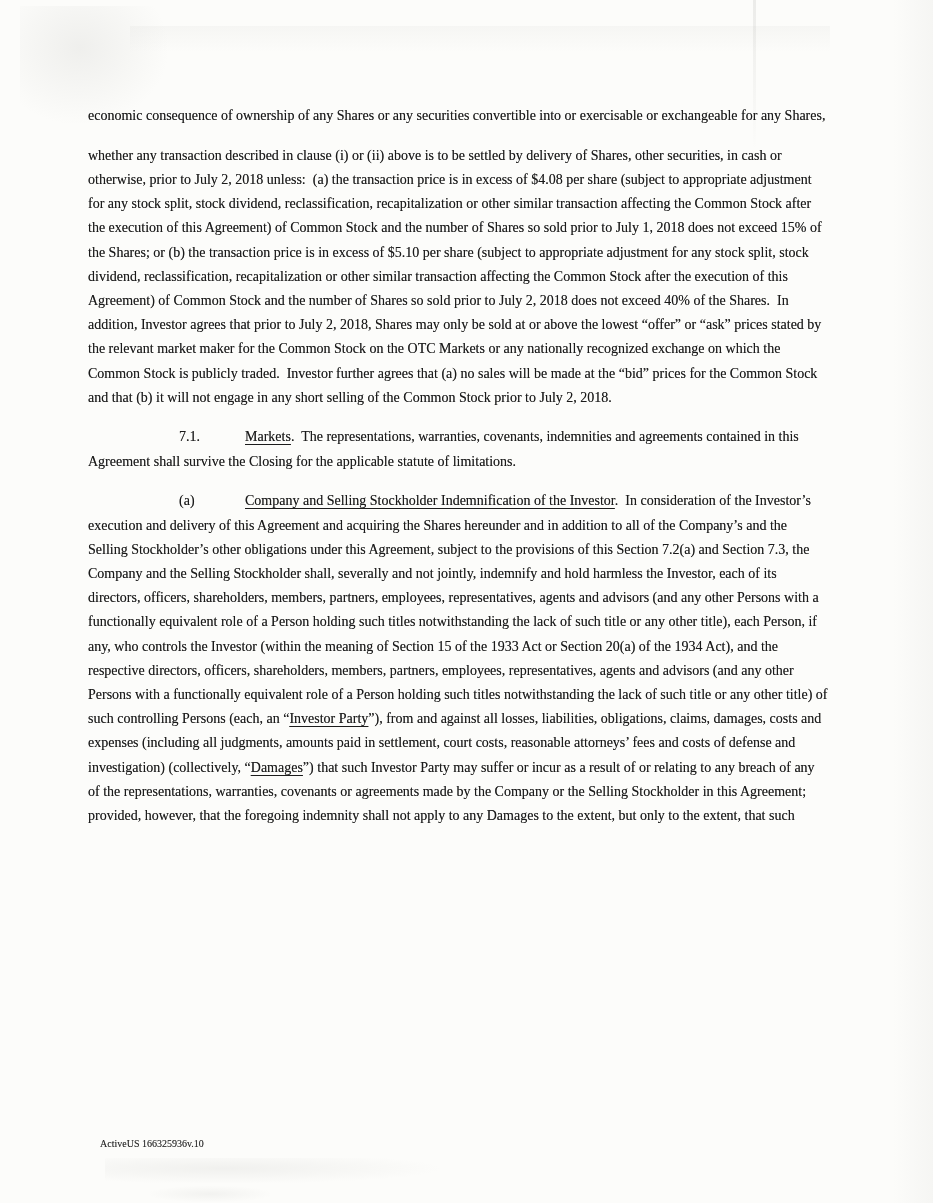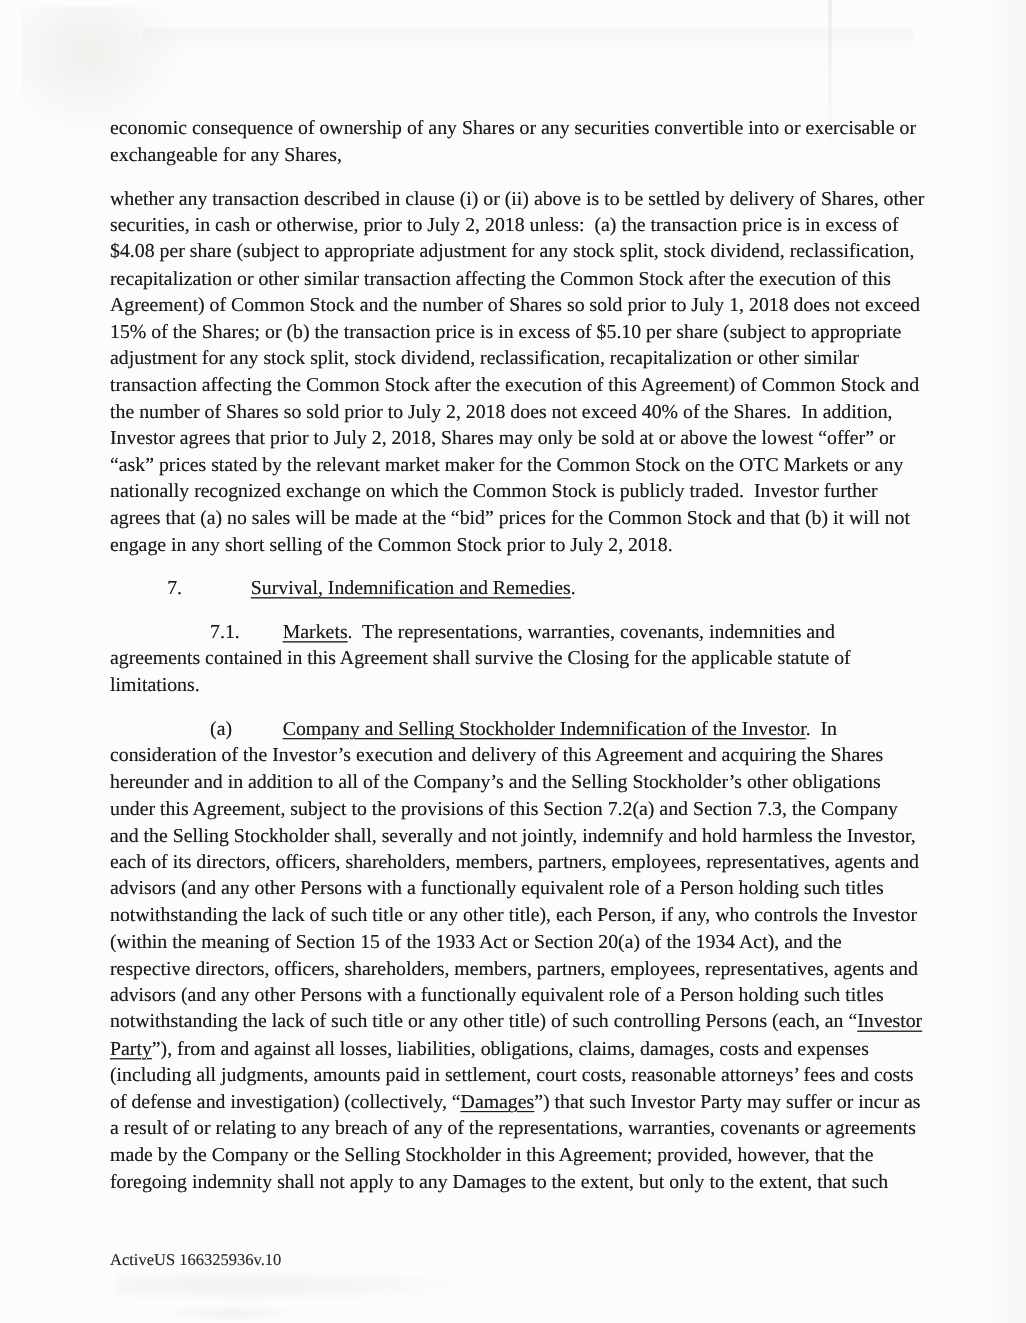--- a/index.html
+++ b/index.html
@@ -38,23 +38,23 @@
     left: 105px; top: 1158px; width: 340px; height: 26px;
     background: radial-gradient(ellipse at 35% 40%, rgba(170,170,166,0.14), rgba(170,170,166,0) 70%);
   }
   .art-bottomleft {
     left: 150px; top: 1186px; width: 120px; height: 16px;
     background: radial-gradient(ellipse at 50% 50%, rgba(170,170,166,0.12), rgba(170,170,166,0) 75%);
   }
 
   .content {
     position: absolute;
-    left: 100px; top: 104px;
+    left: 88px; top: 104px;
     width: 741px;
-    font-size: 18px;
+    font-size: 14px;
     line-height: 24.2px;
     text-align: left;
     text-shadow: 0 0 0.5px rgba(25,25,25,0.55);
   }
   .content p.block { margin: 0 0 15.5px 0; }
   .num {
     display: inline-block;
     text-indent: 0;
   }
   
@@ -62,38 +62,37 @@
   
   .num-s { margin-left: 91px; width: 66px; }
   .u {
     text-decoration: underline;
     text-decoration-thickness: 1px;
     text-underline-offset: 2.5px;
   }
   .footer {
     position: absolute;
     left: 100px; top: 1138px;
-    font-size: 15px;
+    font-size: 10px;
     color: #2c2c2c;
     text-shadow: 0 0 0.5px rgba(25,25,25,0.45);
   }
 </style>
 </head>
 <body>
 
 <div class="page">
   <div class="artifact art-topleft"></div>
   <div class="artifact art-topband"></div>
   <div class="artifact art-vstreak"></div>
   <div class="artifact art-rightedge"></div>
   <div class="artifact art-bottomsmudge"></div>
   <div class="artifact art-bottomleft"></div>
 
   <div class="content">
       <p class="block body"><span>economic consequence of ownership of any Shares or any securities convertible into or exercisable or exchangeable for any Shares,</span></p>
       <p class="block body"><span>whether any transaction described in clause (i) or (ii) above is to be settled by delivery of Shares, other securities, in cash or otherwise, prior to July 2, 2018 unless:&nbsp; (a) the transaction price is in excess of $4.08 per share (subject to appropriate adjustment for any stock split, stock dividend, reclassification, recapitalization or other similar transaction affecting the Common Stock after the execution of this Agreement) of Common Stock and the number of Shares so sold prior to July 1, 2018 does not exceed 15% of the Shares; or (b) the transaction price is in excess of $5.10 per share (subject to appropriate adjustment for any stock split, stock dividend, reclassification, recapitalization or other similar transaction affecting the Common Stock after the execution of this Agreement) of Common Stock and the number of Shares so sold prior to July 2, 2018 does not exceed 40% of the Shares.&nbsp; In addition, Investor agrees that prior to July 2, 2018, Shares may only be sold at or above the lowest “offer” or “ask” prices stated by the relevant market maker for the Common Stock on the OTC Markets or any nationally recognized exchange on which the Common Stock is publicly traded.&nbsp; Investor further agrees that (a) no sales will be made at the “bid” prices for the Common Stock and that (b) it will not engage in any short selling of the Common Stock prior to July 2, 2018.</span></p>
-      <p class="block heading"><span class="num num-h">7.</span><span class="u">Survival, Indemnification and Remedies</span><span>.</span></p>
       <p class="block numbered"><span class="num num-s">7.1.</span><span class="u">Markets</span><span>.&nbsp; The representations, warranties, covenants, indemnities and agreements contained in this Agreement shall survive the Closing for the applicable statute of limitations.</span></p>
       <p class="block numbered"><span class="num num-s">(a)</span><span class="u">Company and Selling Stockholder Indemnification of the Investor</span><span>.&nbsp; In consideration of the Investor’s execution and delivery of this Agreement and acquiring the Shares hereunder and in addition to all of the Company’s and the Selling Stockholder’s other obligations under this Agreement, subject to the provisions of this Section 7.2(a) and Section 7.3, the Company and the Selling Stockholder shall, severally and not jointly, indemnify and hold harmless the Investor, each of its directors, officers, shareholders, members, partners, employees, representatives, agents and advisors (and any other Persons with a functionally equivalent role of a Person holding such titles notwithstanding the lack of such title or any other title), each Person, if any, who controls the Investor (within the meaning of Section 15 of the 1933 Act or Section 20(a) of the 1934 Act), and the respective directors, officers, shareholders, members, partners, employees, representatives, agents and advisors (and any other Persons with a functionally equivalent role of a Person holding such titles notwithstanding the lack of such title or any other title) of such controlling Persons (each, an “</span><span class="u">Investor Party</span><span>”), from and against all losses, liabilities, obligations, claims, damages, costs and expenses (including all judgments, amounts paid in settlement, court costs, reasonable attorneys’ fees and costs of defense and investigation) (collectively, “</span><span class="u">Damages</span><span>”) that such Investor Party may suffer or incur as a result of or relating to any breach of any of the representations, warranties, covenants or agreements made by the Company or the Selling Stockholder in this Agreement; provided, however, that the foregoing indemnity shall not apply to any Damages to the extent, but only to the extent, that such</span></p>
     </div>
 
   <div class="footer">ActiveUS 166325936v.10</div>
 </div>
 
 </body></html>

